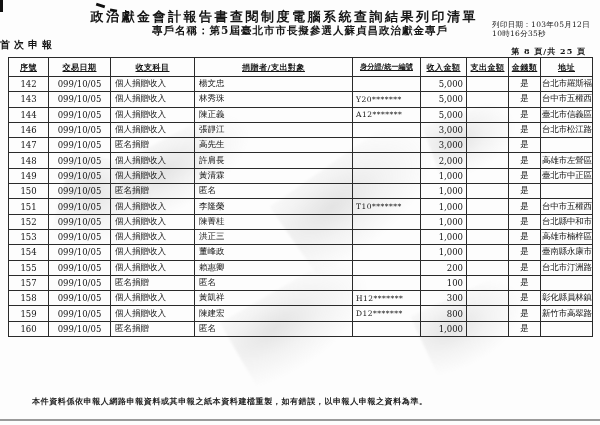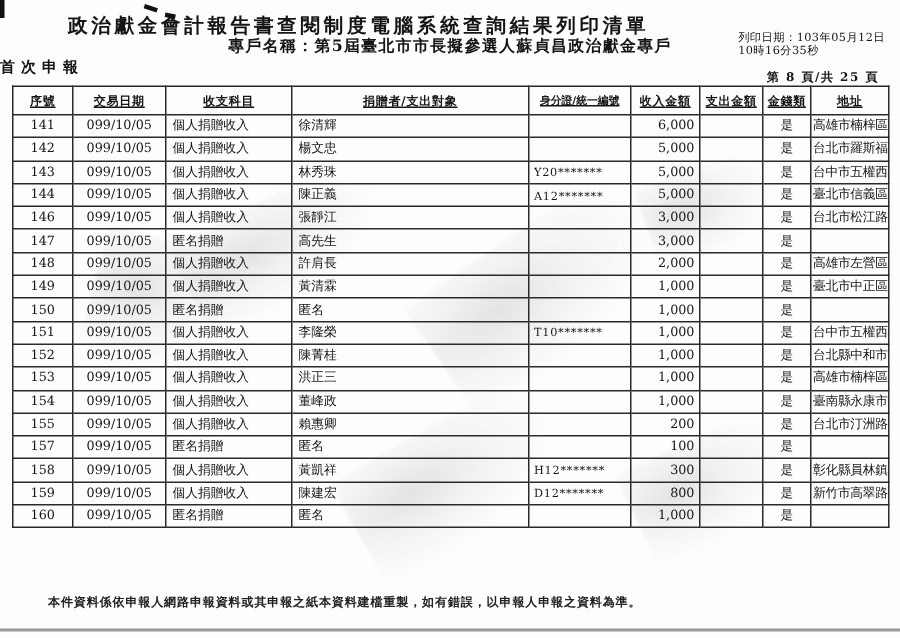--- a/index.html
+++ b/index.html
@@ -2,21 +2,21 @@
 <html><head>
 <meta charset="utf-8">
 <style>
   * { margin: 0; padding: 0; box-sizing: border-box; }
   html, body { width: 600px; height: 425px; background: #fdfdfd; overflow: hidden; }
   body { font-family: "DejaVu Serif", serif; color: #151515; position: relative; }
 
   
   .doc-title {
     position: absolute; top: 8px; left: 0; width: 478px;
-    text-align: center; font-size: 13px; font-weight: bold; letter-spacing: 2.5px;
+    text-align: right; font-size: 13px; font-weight: bold; letter-spacing: 2.5px;
   }
   .doc-subtitle {
     position: absolute; top: 24px; left: 0; width: 600px;
     text-align: center; font-size: 10.5px; font-weight: bold; letter-spacing: 1px;
   }
   .doc-reporttype {
     position: absolute; top: 38px; left: 0; width: 600px;
     text-align: left; font-size: 10px; font-weight: bold; letter-spacing: 4px;
   }
   .print-block {
@@ -107,31 +107,20 @@
         <th>捐贈者/支出對象</th>
         <th class="small">身分證/統一編號</th>
         <th>收入金額</th>
         <th>支出金額</th>
         <th>金錢類</th>
         <th>地址</th>
       </tr>
     </thead>
     <tbody>
         <tr>
-          <td class="c">141</td>
-          <td class="c">099/10/05</td>
-          <td class="l">個人捐贈收入</td>
-          <td class="l">徐清輝</td>
-          <td class="id"></td>
-          <td class="r">6,000</td>
-          <td class="r"></td>
-          <td class="c">是</td>
-          <td class="addr">高雄市楠梓區</td>
-        </tr>
-        <tr>
           <td class="c">142</td>
           <td class="c">099/10/05</td>
           <td class="l">個人捐贈收入</td>
           <td class="l">楊文忠</td>
           <td class="id"></td>
           <td class="r">5,000</td>
           <td class="r"></td>
           <td class="c">是</td>
           <td class="addr">台北市羅斯福</td>
         </tr>

